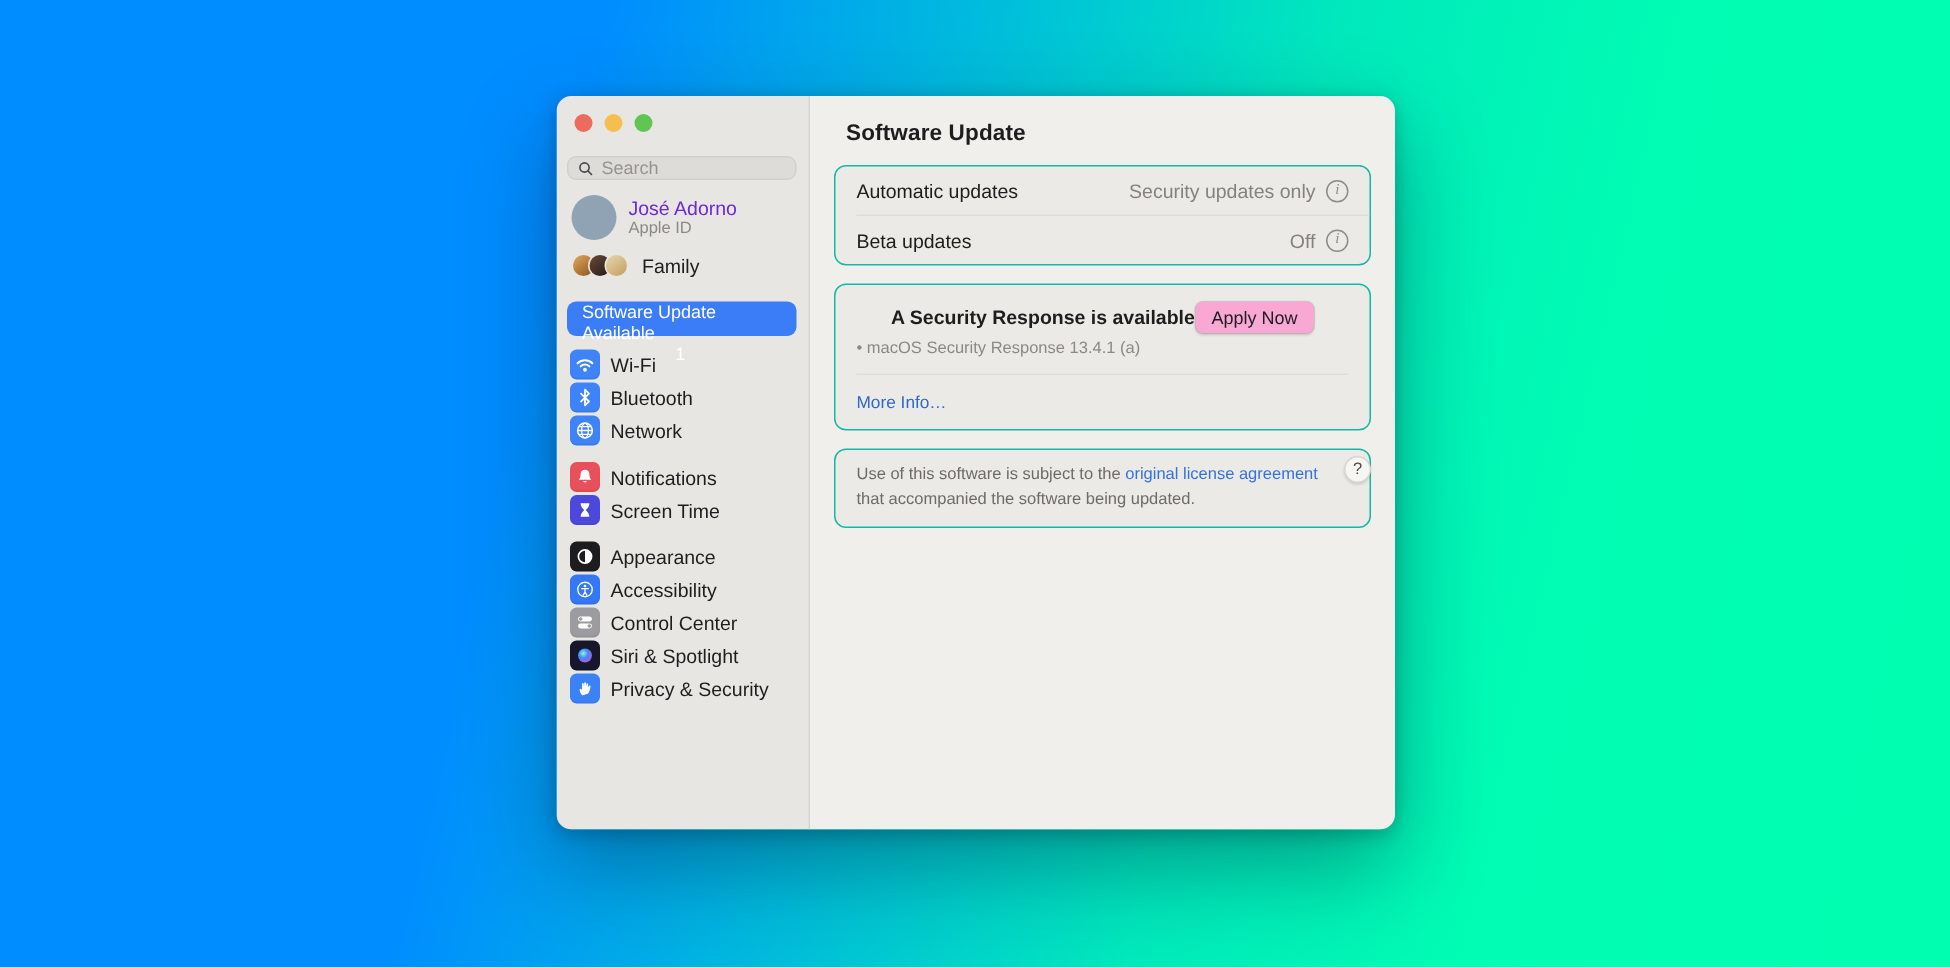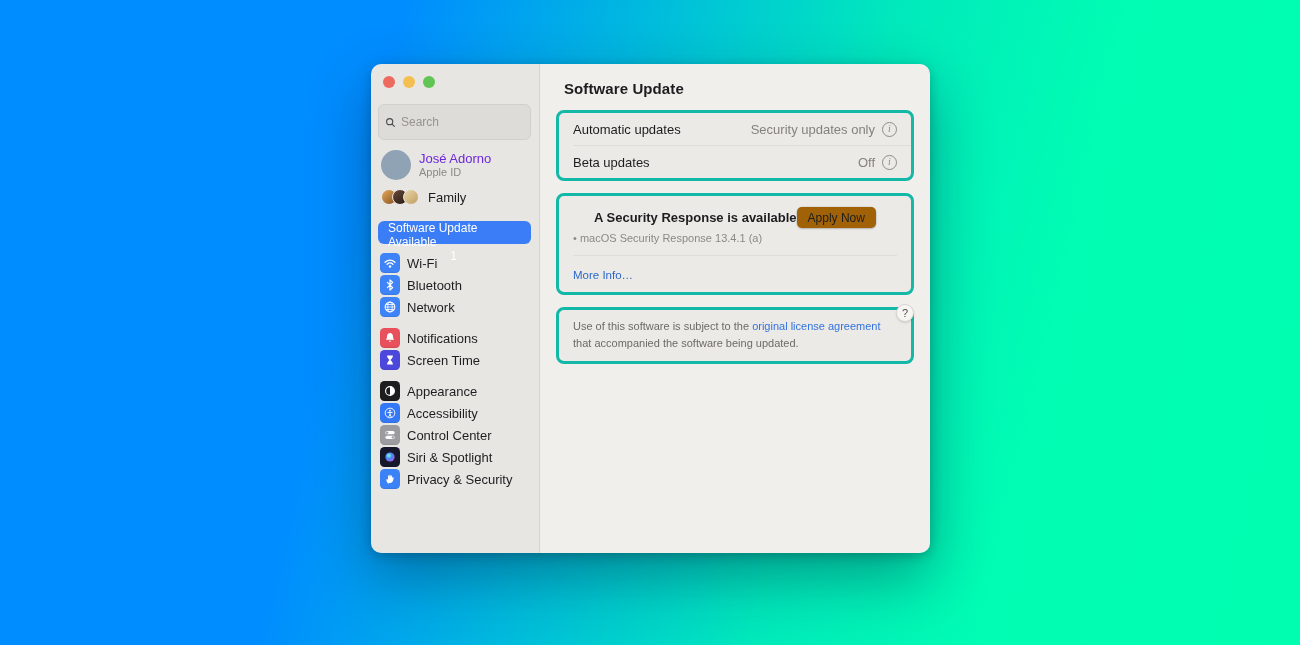--- a/index.html
+++ b/index.html
@@ -18,21 +18,21 @@
     box-shadow: 0 25px 60px rgba(0,25,55,.38), 0 3px 12px rgba(0,0,0,.22);
   }
   
   .sidebar {
     width:169px; flex:0 0 169px; background:#E8E6E3;
     border-right:1px solid #D7D5D2; padding:11px 8px 0 7px;
   }
   .traffic { display:flex; gap:8px; margin:1px 0 16px 5px; }
   .tl { width:12px; height:12px; border-radius:50%; display:inline-block; }
   .search {
-    height:36px; background:#DEDCD9; border:1px solid #D2D0CD; border-radius:6px;
+    height:16px; background:#DEDCD9; border:1px solid #D2D0CD; border-radius:6px;
     display:flex; align-items:center; gap:5px; padding:0 6px;
   }
   .search input {
     flex:1; min-width:0; border:none; background:transparent; outline:none;
     font-family:"Liberation Sans",sans-serif; font-size:12px; color:#3a3a3c;
   }
   .search input::placeholder { color:#96948F; }
   .profile { display:flex; align-items:center; gap:8px; margin:10px 0 0 0; padding-left:3px; }
   .avatar {
     width:30px; height:30px; border-radius:50%; flex:0 0 30px;
@@ -67,37 +67,37 @@
   .nav-icon {
     width:20px; height:20px; border-radius:4.5px; flex:0 0 20px;
     display:flex; align-items:center; justify-content:center;
     box-shadow: inset 0 -1px 1px rgba(0,0,0,.08);
   }
   .nav-icon svg { width:14px; height:14px; display:block; }
   
   .main { flex:1; background:#F1EFEC; position:relative; padding:14px 16px 0 16px; }
   .pane-title { font-size:15px; font-weight:700; color:#1d1d1f; margin:2px 0 13px 8px; letter-spacing:.1px; }
   .card {
-    background:#ECEAE7; border:3px solid #14b8a6; border-radius:8px;
+    background:#ECEAE7; border:1px solid #14b8a6; border-radius:8px;
   }
   .srow { height:32px; display:flex; align-items:center; justify-content:space-between; padding:0 14px; }
   .rlabel { font-size:13px; color:#1d1d1f; }
   .rval { font-size:13px; color:#84827E; display:flex; align-items:center; gap:7px; }
   .rdivider { border-top:1px solid #DFDDDA; margin-left:14px; }
   .info {
     width:15px; height:15px; border-radius:50%; border:1.2px solid #8E8C88;
     display:inline-flex; align-items:center; justify-content:center; cursor:default;
   }
   .info::after { content:"i"; font-family:"Liberation Serif",serif; font-style:italic; font-size:10px; color:#8E8C88; line-height:1; }
   .sec-card { margin-top:12px; padding:11px 14px 9px 14px; }
   .sec-head { display:flex; align-items:flex-start; justify-content:center; }
   .sec-title { font-size:13px; font-weight:600; color:#1d1d1f; padding-top:3px; }
   .apply-btn {
     font-family:"Liberation Sans",sans-serif; font-size:12px; color:#1d1d1f;
-    background:#a16207; border:none; border-radius:5px; height:21px; padding:0 11px;
+    background:#f9a8d4; border:none; border-radius:5px; height:21px; padding:0 11px;
     box-shadow: 0 0 0 .5px rgba(0,0,0,.12), 0 1px 2px rgba(0,0,0,.18);
     cursor:pointer;
   }
   .sec-detail { font-size:11px; color:#8b8985; margin-top:4px; }
   .sec-divider { border-top:1px solid #DFDDDA; margin:11px 0 9px 0; }
   .more-info { font-size:11.5px; color:#2E68C8; font-weight:500; text-decoration:none; cursor:pointer; }
   .lic-card { margin-top:12px; padding:8px 14px 9px 14px; font-size:11px; line-height:1.55; color:#6d6b67; }
   .lic-link { color:#3473DC; text-decoration:none; cursor:pointer; }
   .help-btn {
     position:absolute; right:16px; top:240px; width:18px; height:18px; border-radius:50%;

